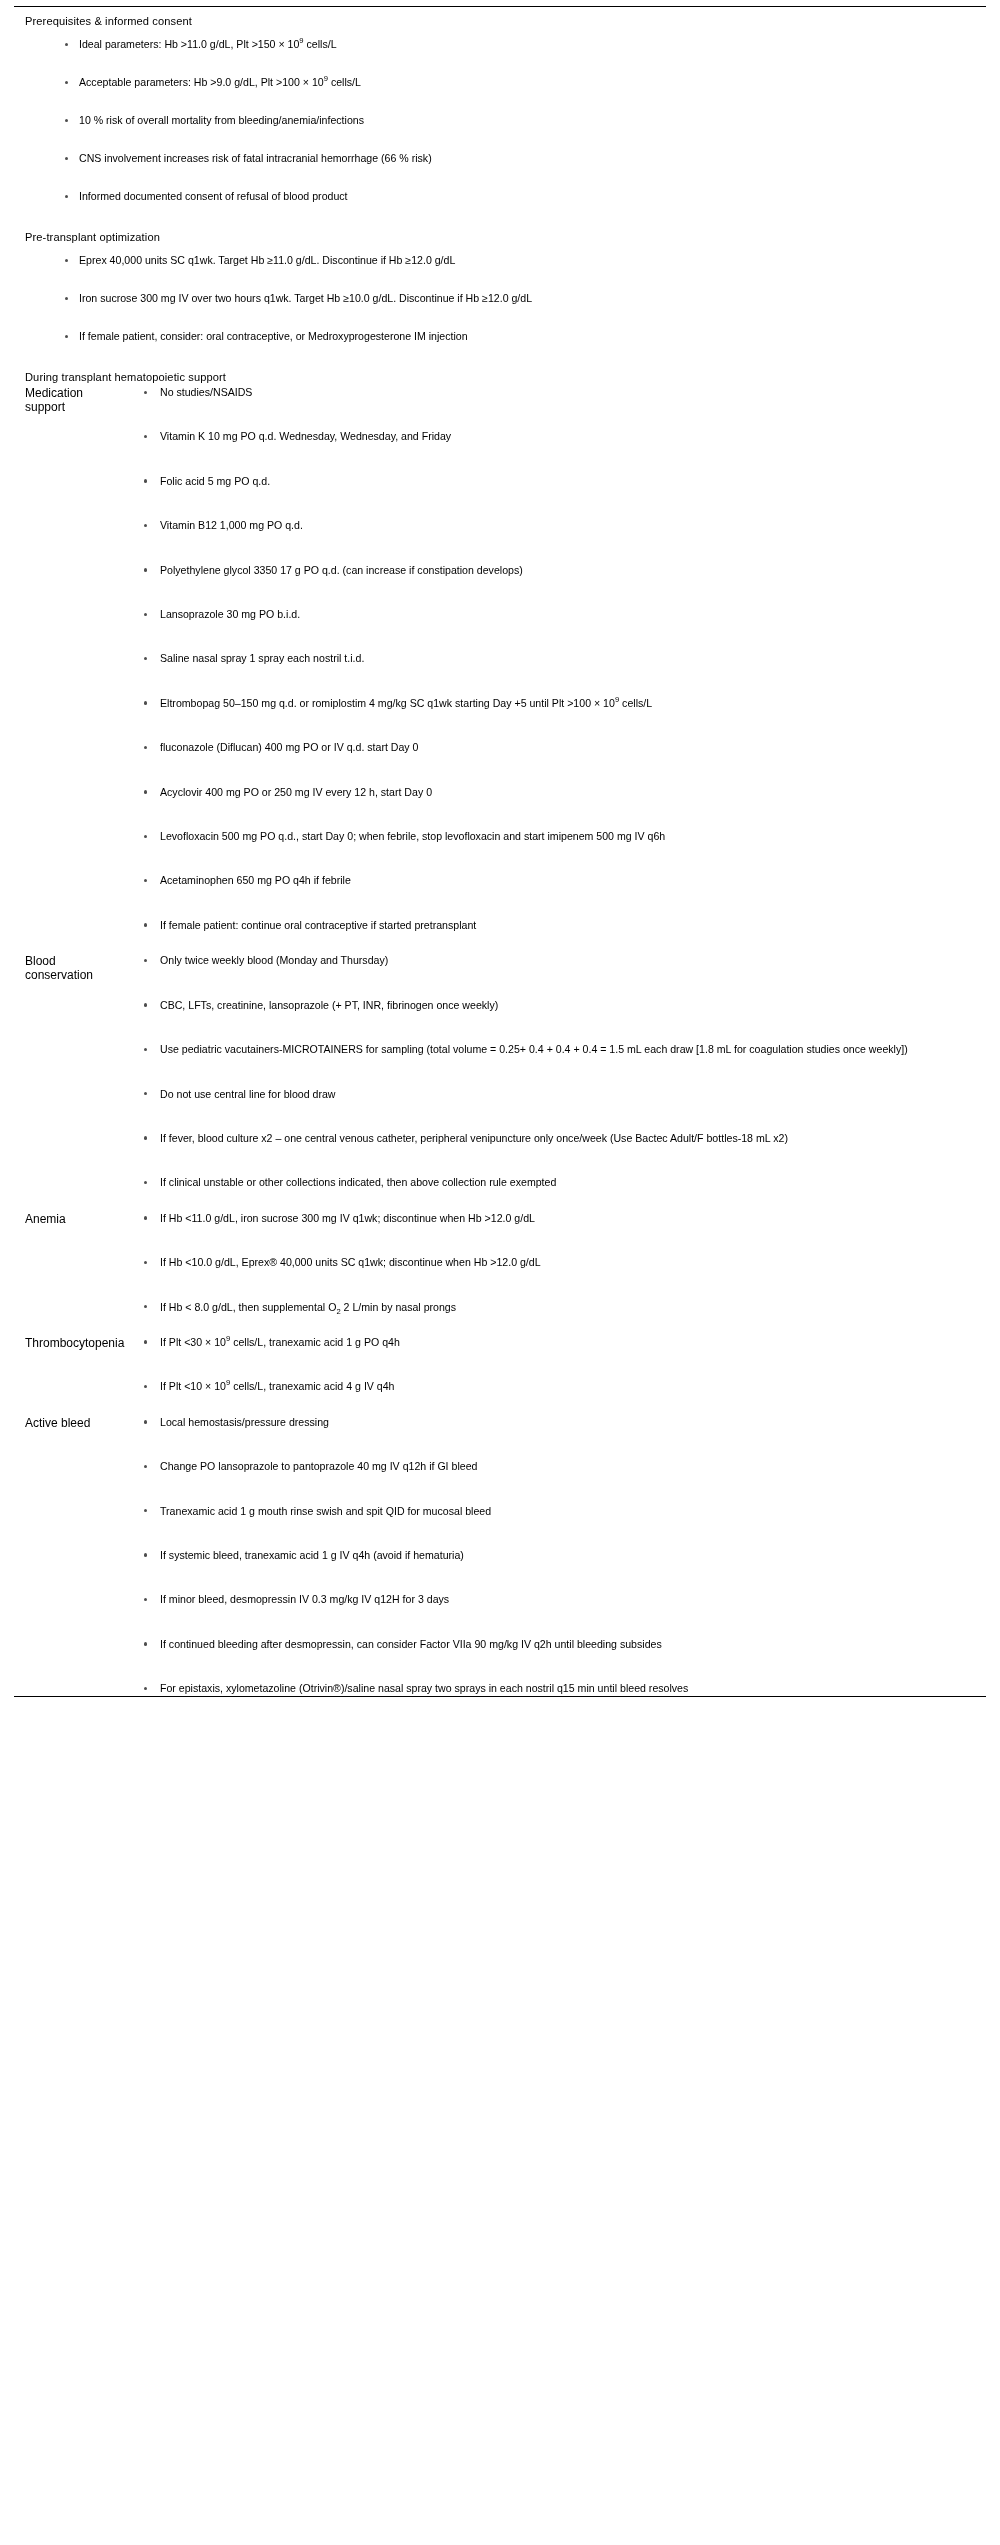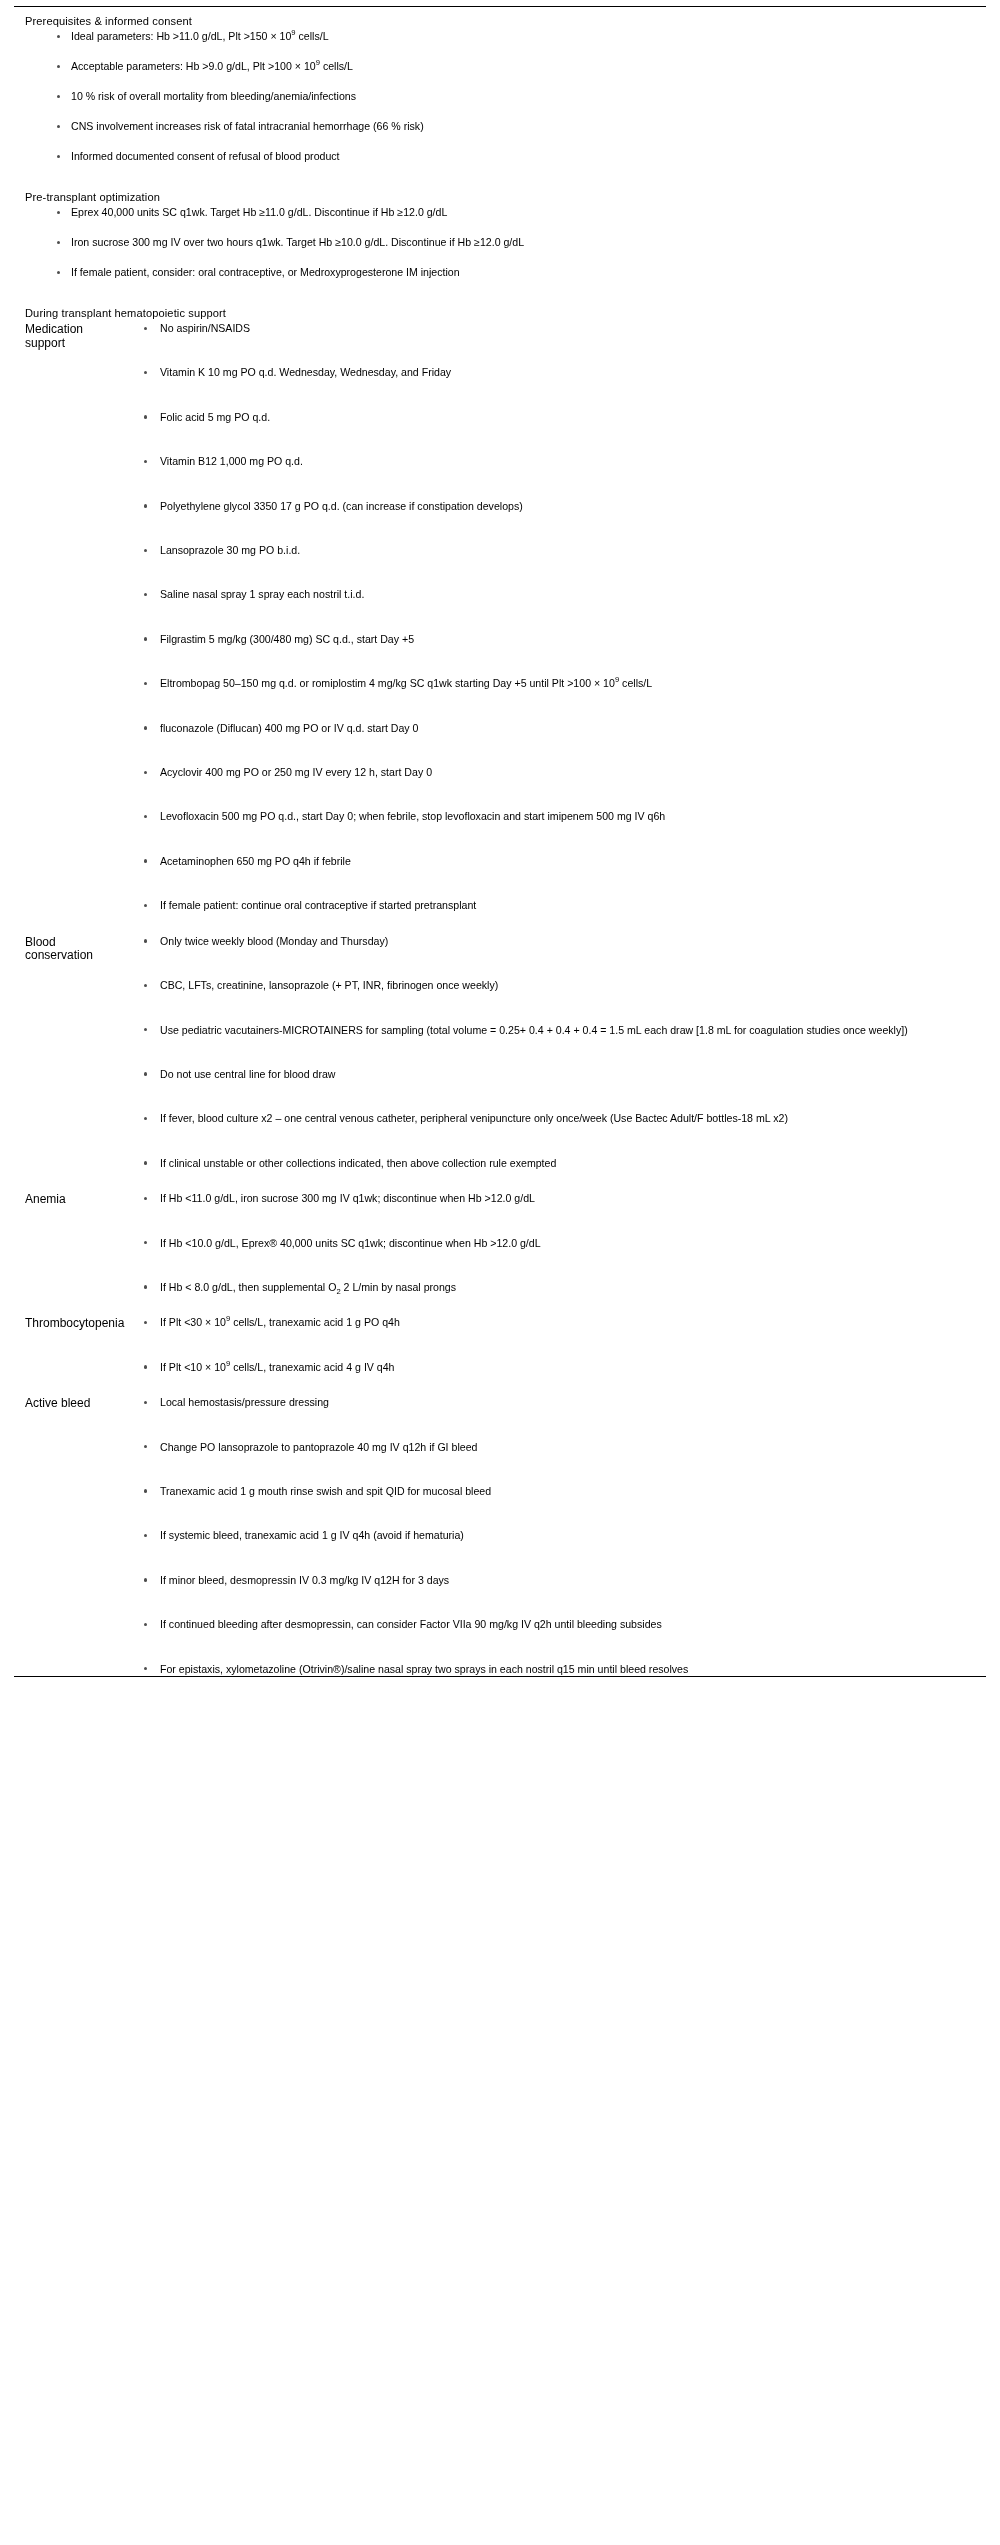--- a/index.html
+++ b/index.html
@@ -48,21 +48,21 @@
   ul.blist {
     list-style: none;
     margin: 0;
     padding: 0;
   }
   ul.blist > li {
     position: relative;
     font-size: 10.6px;
     line-height: 13.2px;
     padding: 0 0 0 57px;
-    margin: 0;
+    margin: 8px;
     min-height: 30px;
   }
   ul.blist > li .bullet {
     position: absolute;
     left: 43px;
     top: 4.5px;
     width: 3.4px;
     height: 3.4px;
     border-radius: 50%;
     background: #4d4d4d;
@@ -167,28 +167,27 @@
     <div class="section-head space-before">During transplant hematopoietic support</div>
 
     <div>
         <div class="row2">
           <div class="label">
             <div>Medication</div>
             <div>support</div>
           </div>
           <div class="cell">
             <ul class="clist">
-              <li><span class="bullet"></span><span>No aspirin/NSAIDS</span></li>
+              <li><span class="bullet"></span><span>No studies/NSAIDS</span></li>
               <li><span class="bullet"></span><span>Vitamin K 10 mg PO q.d. Wednesday, Wednesday, and Friday</span></li>
               <li><span class="bullet"></span><span>Folic acid 5 mg PO q.d.</span></li>
               <li><span class="bullet"></span><span>Vitamin B12 1,000 mg PO q.d.</span></li>
               <li><span class="bullet"></span><span>Polyethylene glycol 3350 17 g PO q.d. (can increase if constipation develops)</span></li>
               <li><span class="bullet"></span><span>Lansoprazole 30 mg PO b.i.d.</span></li>
               <li><span class="bullet"></span><span>Saline nasal spray 1 spray each nostril t.i.d.</span></li>
-              <li><span class="bullet"></span><span>Filgrastim 5 mg/kg (300/480 mg) SC q.d., start Day +5</span></li>
               <li><span class="bullet"></span><span>Eltrombopag 50–150 mg q.d. or romiplostim 4 mg/kg SC q1wk starting Day +5 until Plt &gt;100 × 10<sup>9</sup> cells/L</span></li>
               <li><span class="bullet"></span><span>fluconazole (Diflucan) 400 mg PO or IV q.d. start Day 0</span></li>
               <li><span class="bullet"></span><span>Acyclovir 400 mg PO or 250 mg IV every 12 h, start Day 0</span></li>
               <li><span class="bullet"></span><span>Levofloxacin 500 mg PO q.d., start Day 0; when febrile, stop levofloxacin and start imipenem 500 mg IV q6h</span></li>
               <li><span class="bullet"></span><span>Acetaminophen 650 mg PO q4h if febrile</span></li>
               <li><span class="bullet"></span><span>If female patient: continue oral contraceptive if started pretransplant</span></li>
             </ul>
           </div>
         </div>
         <div class="gap-row"></div>

